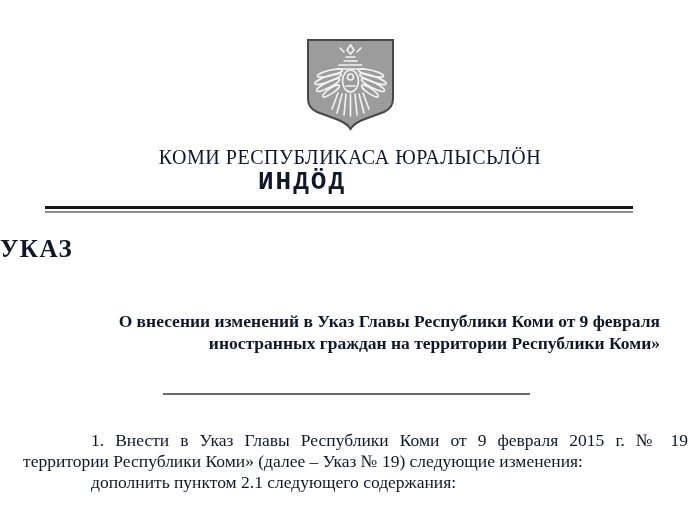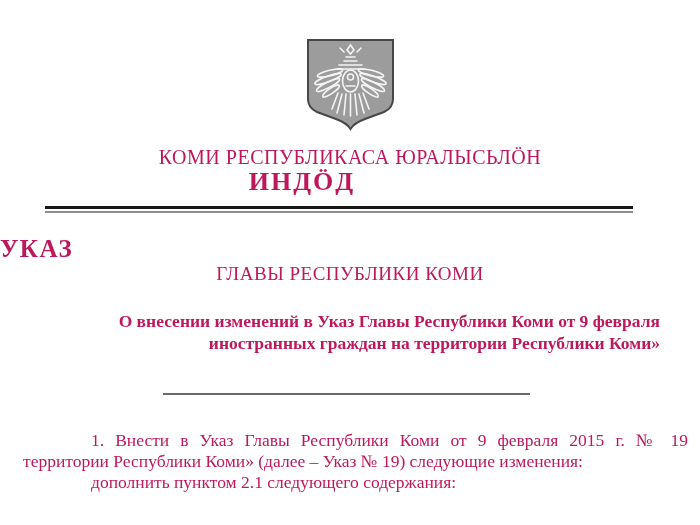--- a/index.html
+++ b/index.html
@@ -1,32 +1,32 @@
 <!DOCTYPE html>
 <html><head>
 <meta charset="utf-8">
 <style>
   html,body { margin:0; padding:0; background:#e8e8e8; }
   .page {
     position: relative;
     width: 700px; height: 525px;
     background: #ffffff;
-    color: #be185d;
+    color: #0f172a;
     font-family: "Liberation Serif", "DejaVu Serif", serif;
     overflow: hidden;
     margin: 0 auto;
   }
   .emblem { position:absolute; left:302px; top:36px; width:97px; height:95px; }
   .org-komi {
     position:absolute; left:0; top:146px; width:700px;
     text-align:center; font-size:20px; letter-spacing:0.5px;
   }
   .doc-type-komi {
     position:absolute; left:0; top:167px; width:604px;
-    text-align:center; font-size:26px; font-weight:bold; letter-spacing:2px;
+    text-align:center; font-size:26px; font-weight:bold; letter-spacing:2px;font-family:Liberation Mono, monospace;
   }
   .rule-double {
     position:absolute; left:45px; top:206px; width:588px; height:2px;
     border-top:3px solid #161616; border-bottom:2px solid #8d8d8d;
   }
   .doc-type {
     position:absolute; left:0; top:235px; width:700px;
     font-size:25px; font-weight:bold; letter-spacing:1.5px;
   }
   .issuer {
@@ -81,21 +81,20 @@
   </div>
 
   <div class="org-komi">КОМИ РЕСПУБЛИКАСА ЮРАЛЫСЬЛÖН</div>
 
   <div class="doc-type-komi">ИНДÖД</div>
 
   <div class="rule-double"></div>
 
   <div class="doc-type">УКАЗ</div>
 
-  <div class="issuer">ГЛАВЫ РЕСПУБЛИКИ КОМИ</div>
 
   <div class="subject-title">
     <div>О внесении изменений в Указ Главы Республики Коми от 9 февраля</div>
     <div>иностранных граждан на территории Республики Коми»</div>
   </div>
 
   <div class="rule-title"></div>
 
   <div class="body-text">
     <div class="bline jfull indent">1. Внести в Указ Главы Республики Коми от 9 февраля 2015 г. № 19</div>

